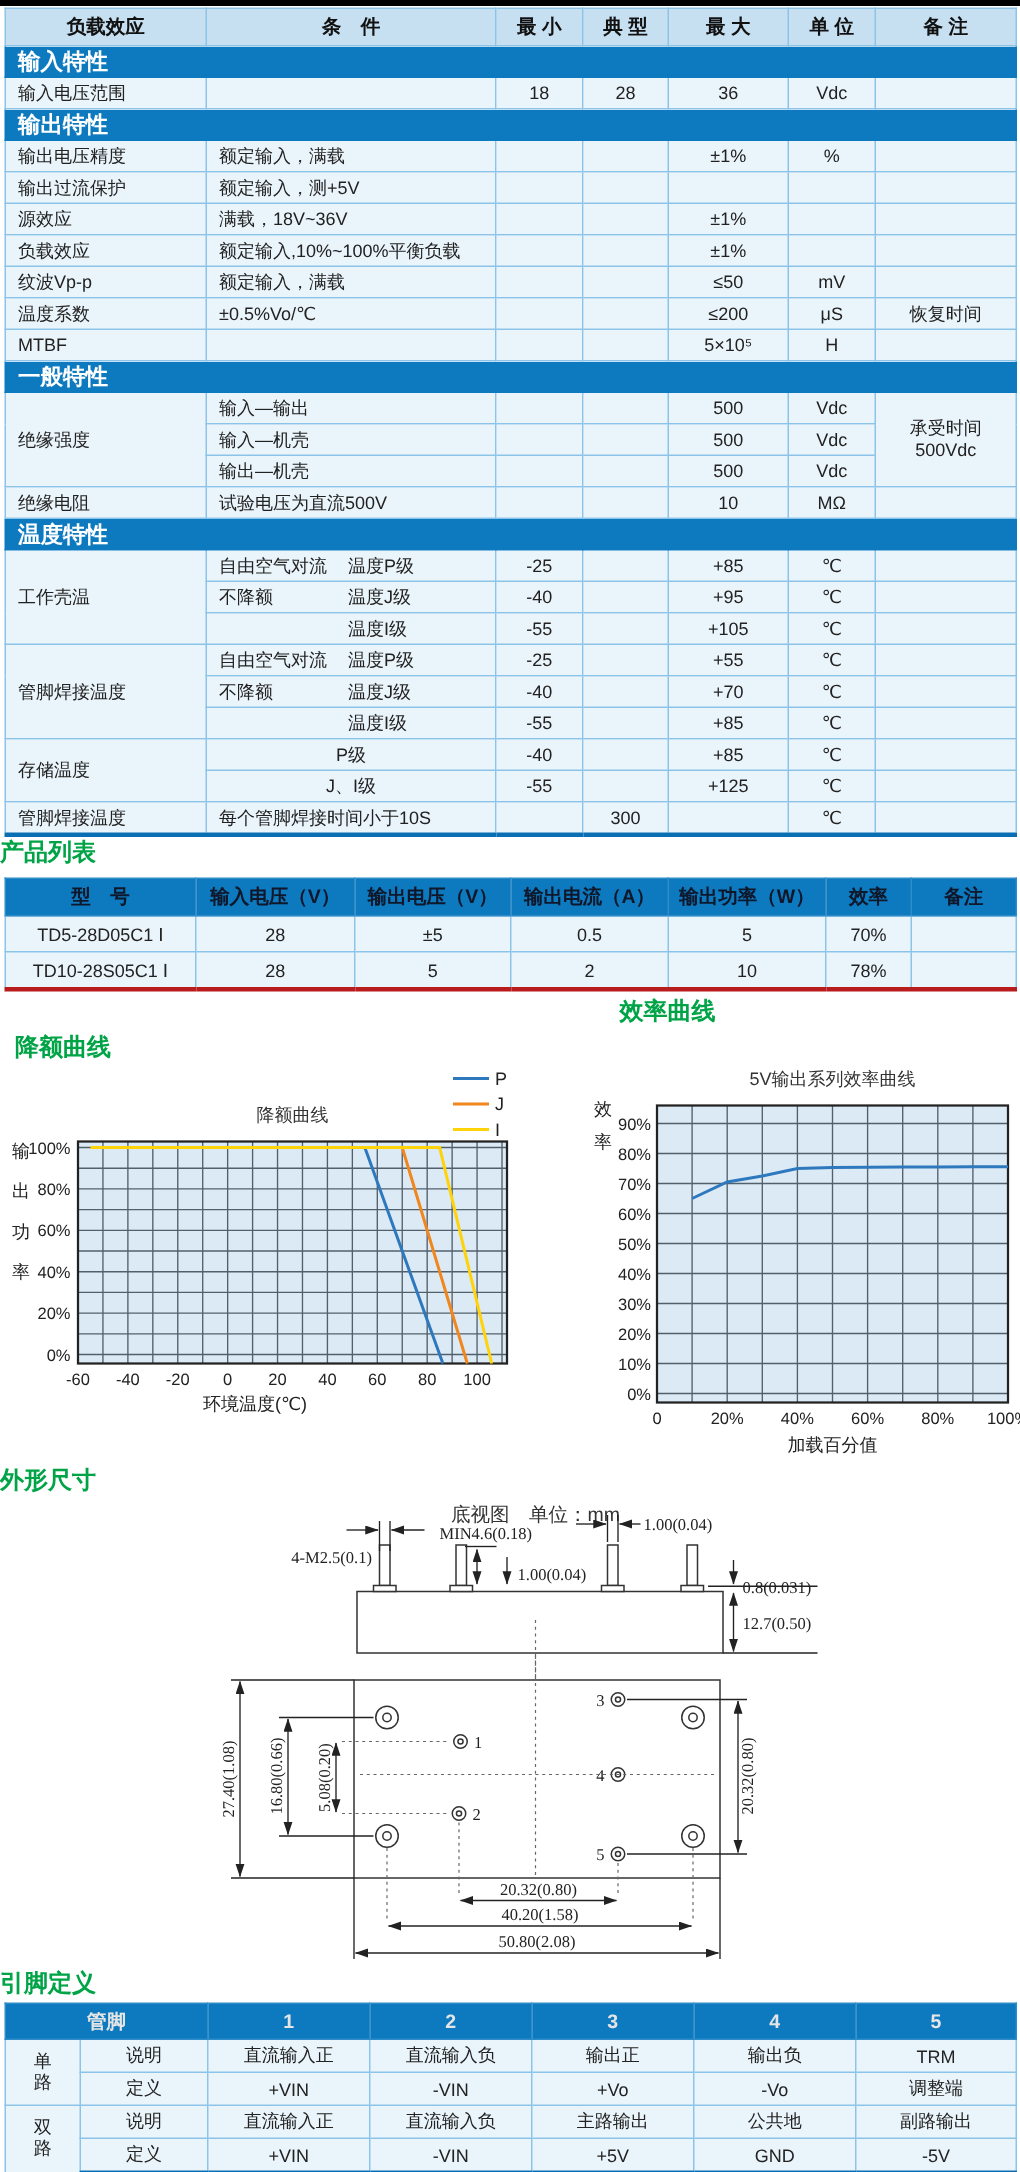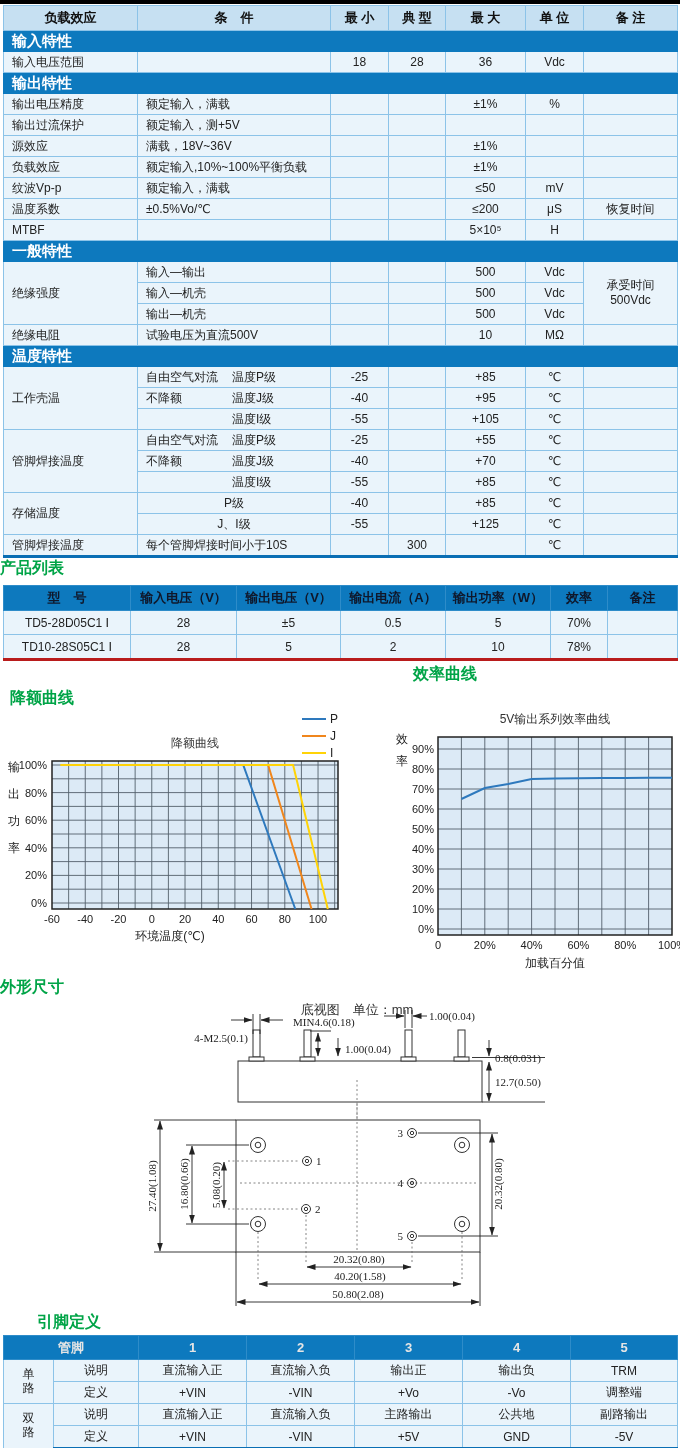--- a/index.html
+++ b/index.html
@@ -30,21 +30,21 @@
   .chart-col-right{width:290px;}
   .chart-col-left h2{margin-left:10px;}
   .chart-col-right h2{margin-left:23px;}
   .charts svg{display:block;}
   
   .heading-outline{margin:6px 0 0 10px;}
   .drawing-svg{display:block;margin-top:2px;}
   .dimtext{font-family:"Liberation Serif","DejaVu Serif",serif;font-size:11px;fill:#222;}
   .viewtitle{font-family:"Liberation Sans","DejaVu Sans",sans-serif;font-size:13px;fill:#333;}
   
-  .heading-pins{margin:6px 0 2px 10px;padding-left:37px;}
+  .heading-pins{margin:6px 0 2px 10px;}
   .pin{margin:2px 3px 0 3px;width:674px;font-size:12px;}
   .pin th{background:#0d79be;color:#e5e5e5;border:1px solid #2e8cc9;font-size:13px;font-weight:bold;height:21px;}
   .pin td{background:#eaf4fb;border:1px solid #8cc3e8;text-align:center;height:19px;}
   .pin td.vlabel{white-space:pre-line;line-height:1.15;font-size:12px;}
   .pin tr.last td{border-bottom:3px solid #0a6eb4;}
 </style>
 </head>
 <body>
 
 <div class="topbar"></div>

